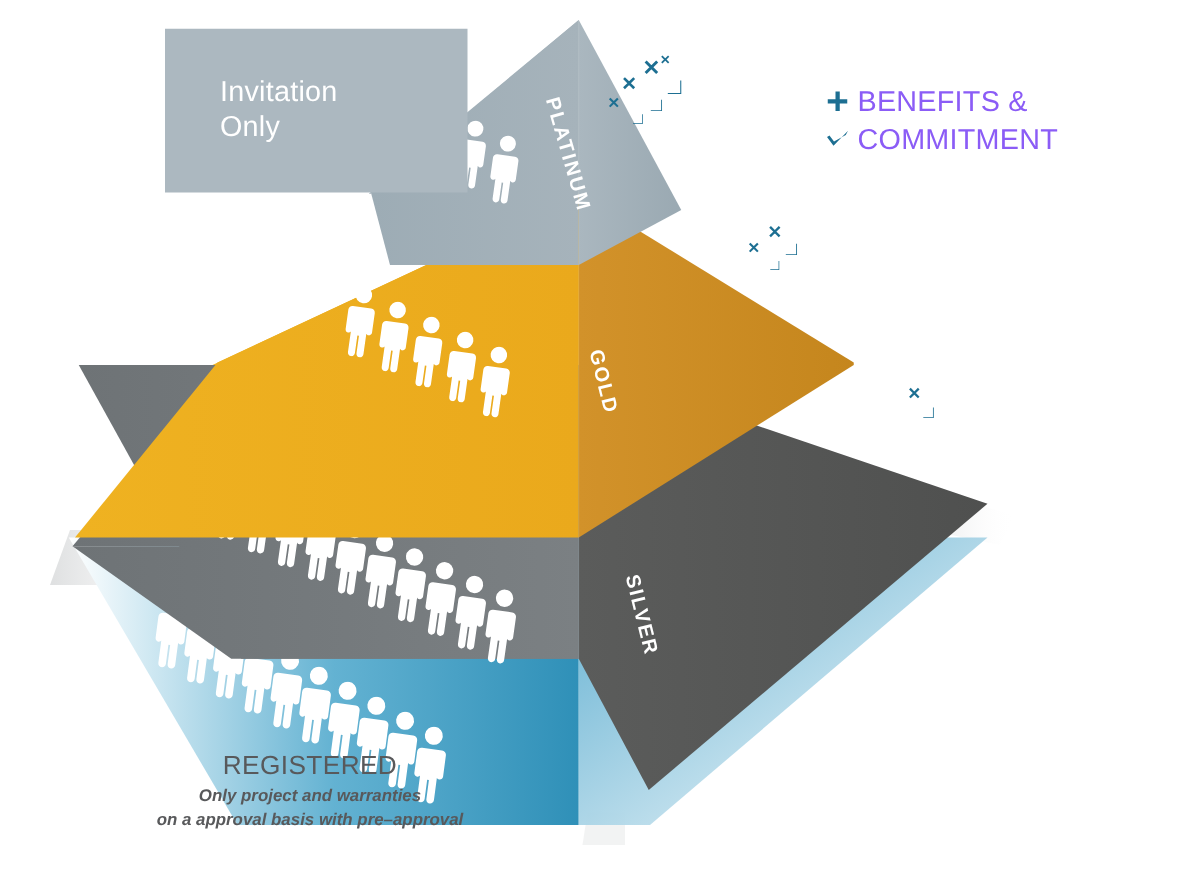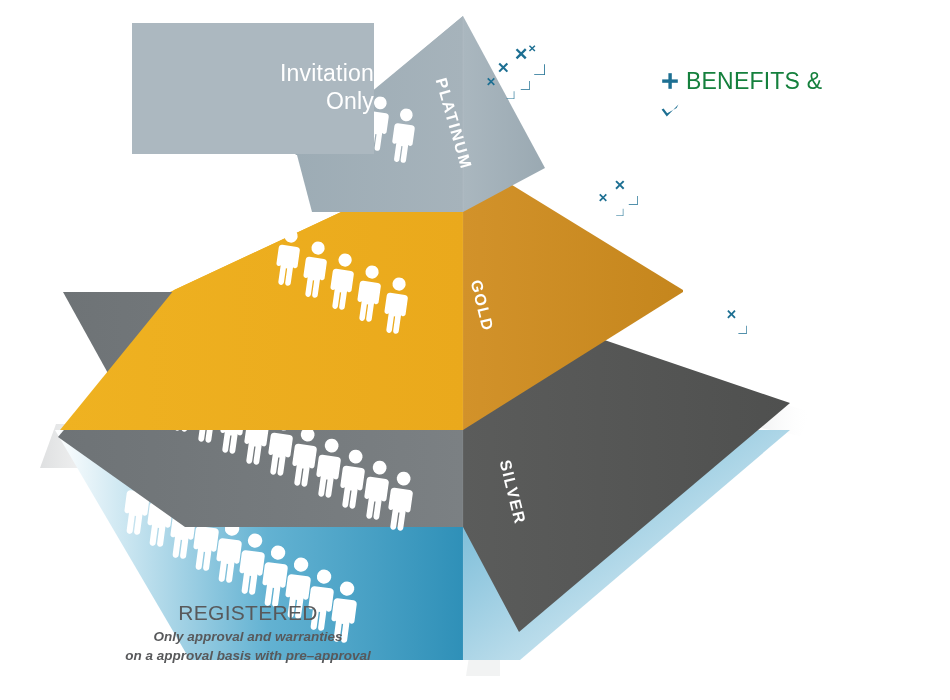--- a/index.html
+++ b/index.html
@@ -28,21 +28,21 @@
 
   
   .callout {
     position: absolute;
     left: 132px;
     top: 23px;
     width: 242px;
     height: 131px;
     background: #acb8c0;
     display: flex;
-    align-items: flex-end;
+    align-items: flex-start;
     justify-content: center;
     flex-direction: column;
     box-sizing: border-box;
     padding-bottom: 4px;
     padding-left: 44px;
   }
   .callout-line {
     color: #ffffff;
     font-size: 23px;
     line-height: 28px;
@@ -64,21 +64,21 @@
   }
   .legend-icon {
     width: 26px;
     flex: 0 0 26px;
     display: flex;
     align-items: center;
     justify-content: flex-start;
     color: #1d6f92;
   }
   .legend-label {
-    color: #15803d;
+    color: #8b5cf6;
     font-size: 23px;
     letter-spacing: .2px;
     white-space: nowrap;
   }
 
   
   .base-caption {
     position: absolute;
     left: 0;
     top: 600px;
@@ -284,20 +284,21 @@
         </svg>
       </span>
       <span class="legend-label">BENEFITS &amp;</span>
     </div>
     <div class="legend-row">
       <span class="legend-icon">
         <svg width="20" height="20" viewBox="0 0 20 20" aria-hidden="true">
           <path d="M1.6 8.6 L6.8 15.6 L18.4 3.6 L16.6 7.0 L7.2 12.2 L3.6 7.4 Z" fill="#1d6f92"></path>
         </svg>
       </span>
+      <span class="legend-label">COMMITMENT</span>
     </div>
   </div>
 
   <div class="marks" style="left:486px; top:46px; width:70px; height:60px;">
     <span class="mark" style="left:28px; top:0px; font-size:17px;">✕</span>
     <span class="mark" style="left:11px; top:14px; font-size:15px;">✕</span>
     <span class="mark" style="left:0px; top:30px; font-size:12px;">✕</span>
     <span class="mark" style="left:45px; top:14px; font-size:18px; transform:scaleX(-1);">∟</span>
     <span class="mark" style="left:32px; top:31px; font-size:15px; transform:scaleX(-1);">∟</span>
     <span class="mark" style="left:18px; top:42px; font-size:13px; transform:scaleX(-1);">∟</span>
@@ -311,17 +312,17 @@
     <span class="mark" style="left:18px; top:28px; font-size:12px; transform:scaleX(-1);">∟</span>
   </div>
 
   <div class="marks" style="left:722px; top:308px; width:40px; height:36px;">
     <span class="mark" style="left:4px; top:0px; font-size:13px;">✕</span>
     <span class="mark" style="left:14px; top:14px; font-size:14px; transform:scaleX(-1);">∟</span>
   </div>
 
   <div class="base-caption">
     <div class="base-title">REGISTERED</div>
-    <div class="base-sub">Only approval and warranties</div>
+    <div class="base-sub">Only project and warranties</div>
     <div class="base-sub">on a approval basis with pre–approval</div>
   </div>
 
 </div>
 
 </body></html>

